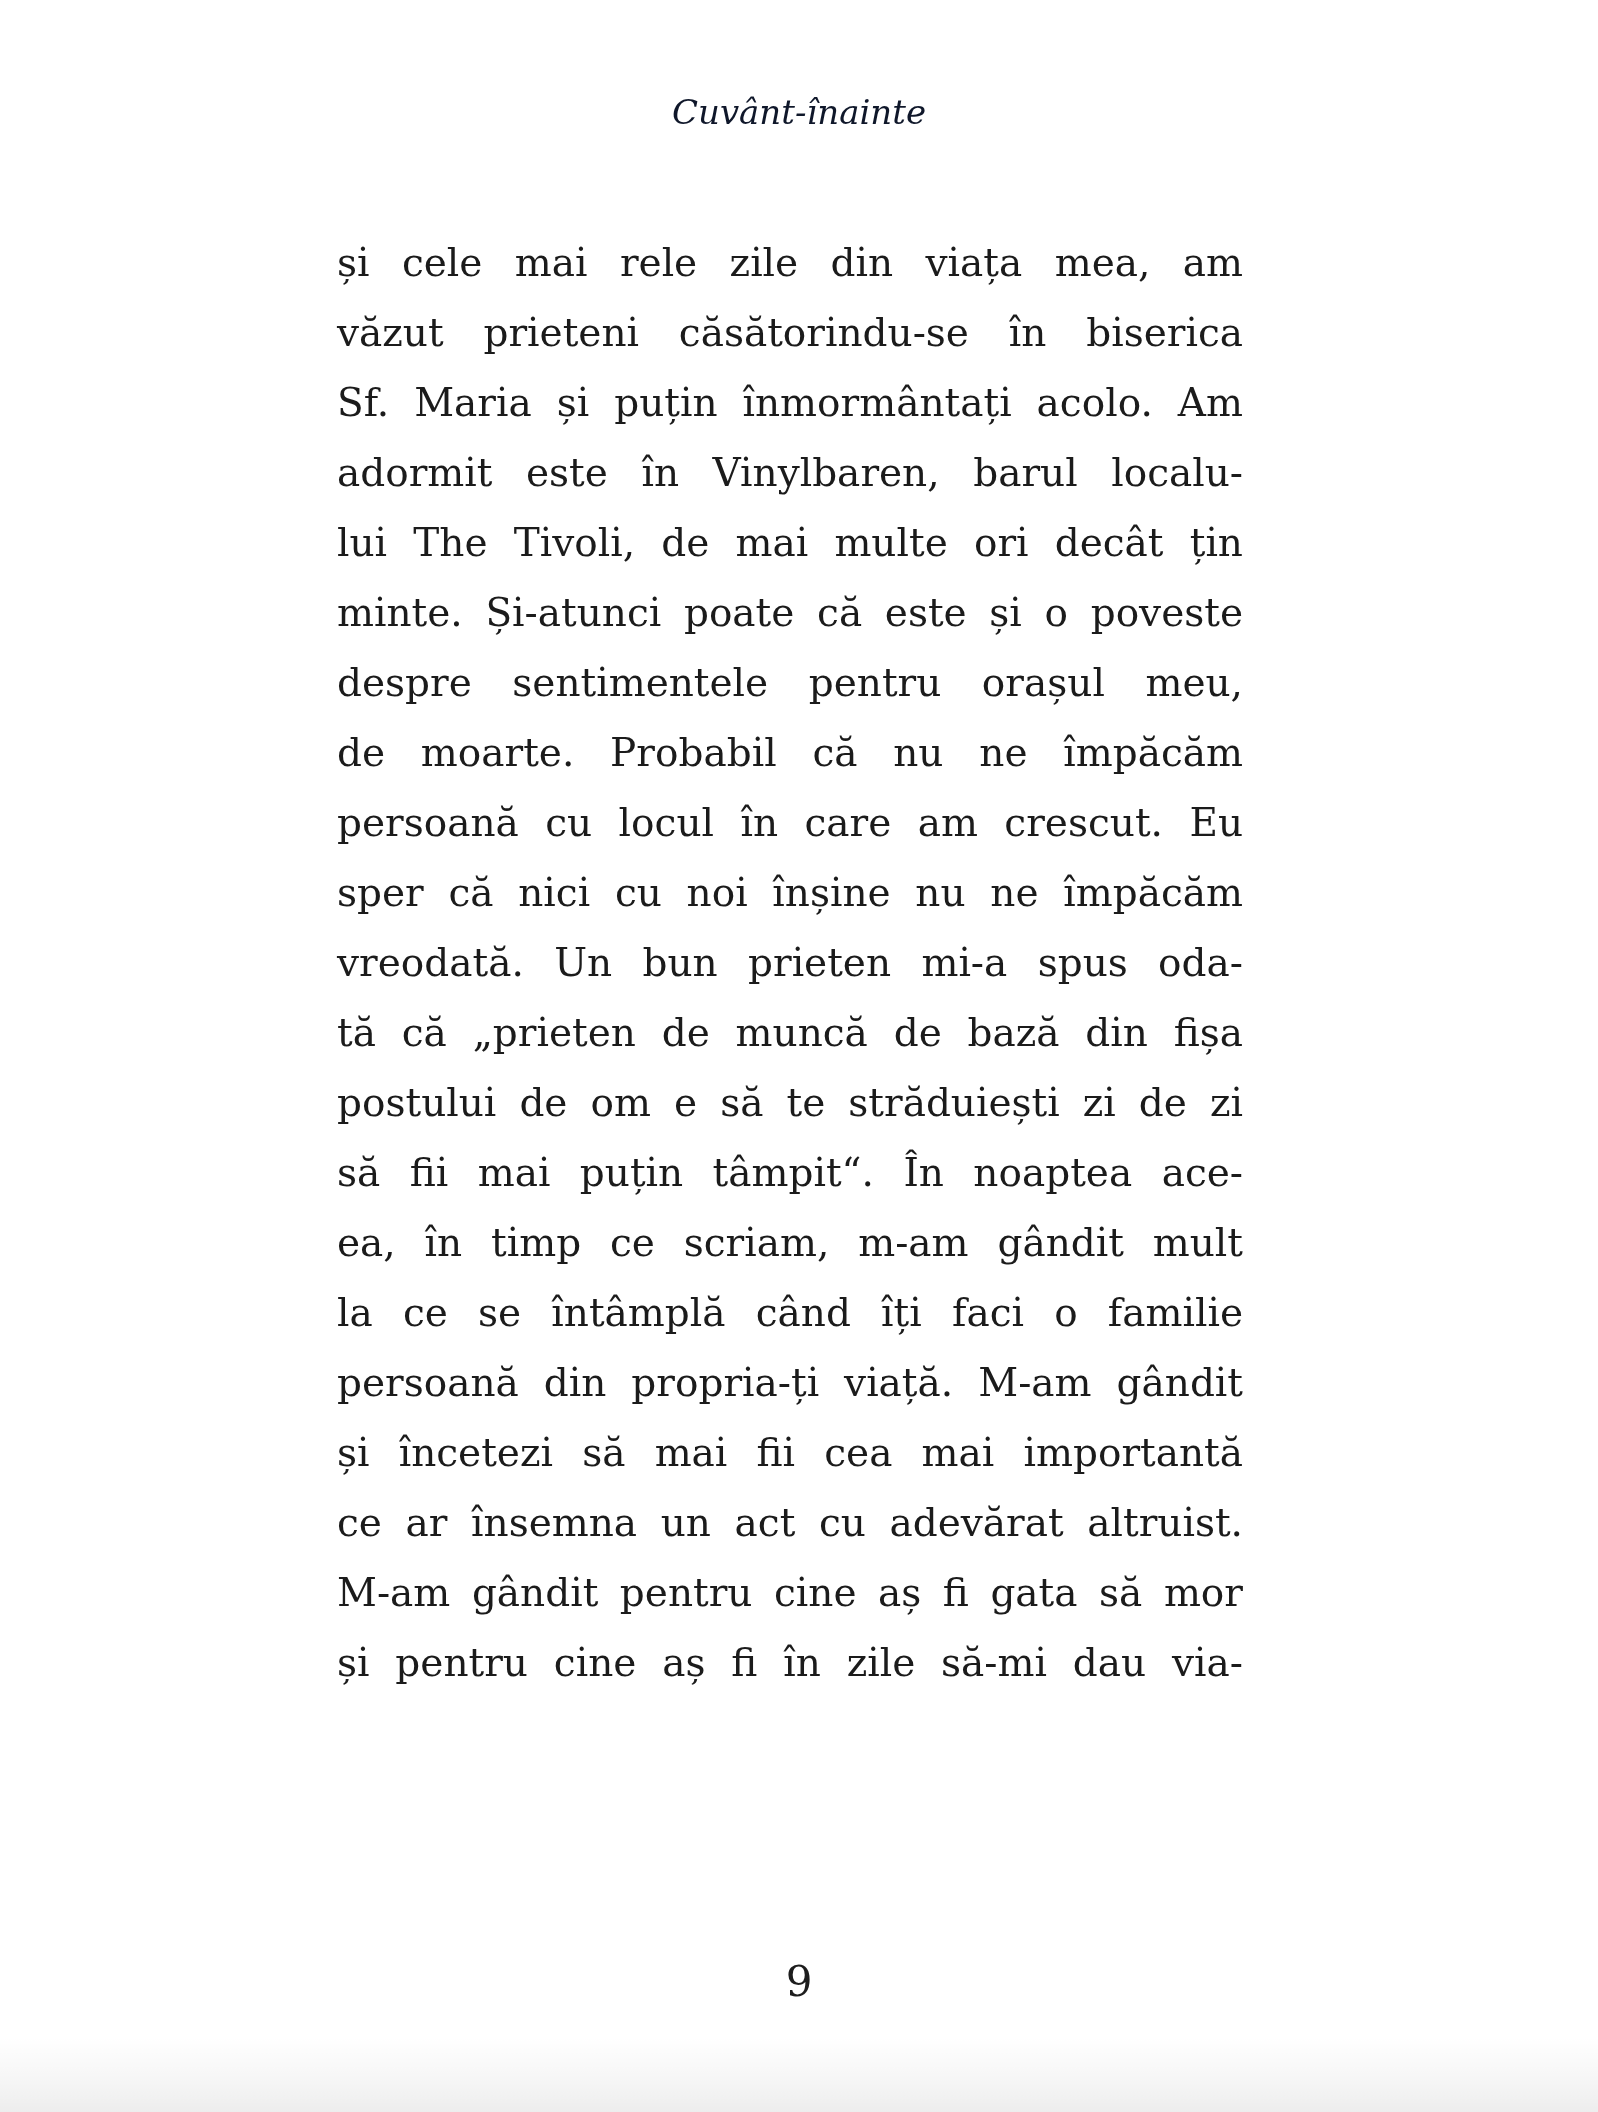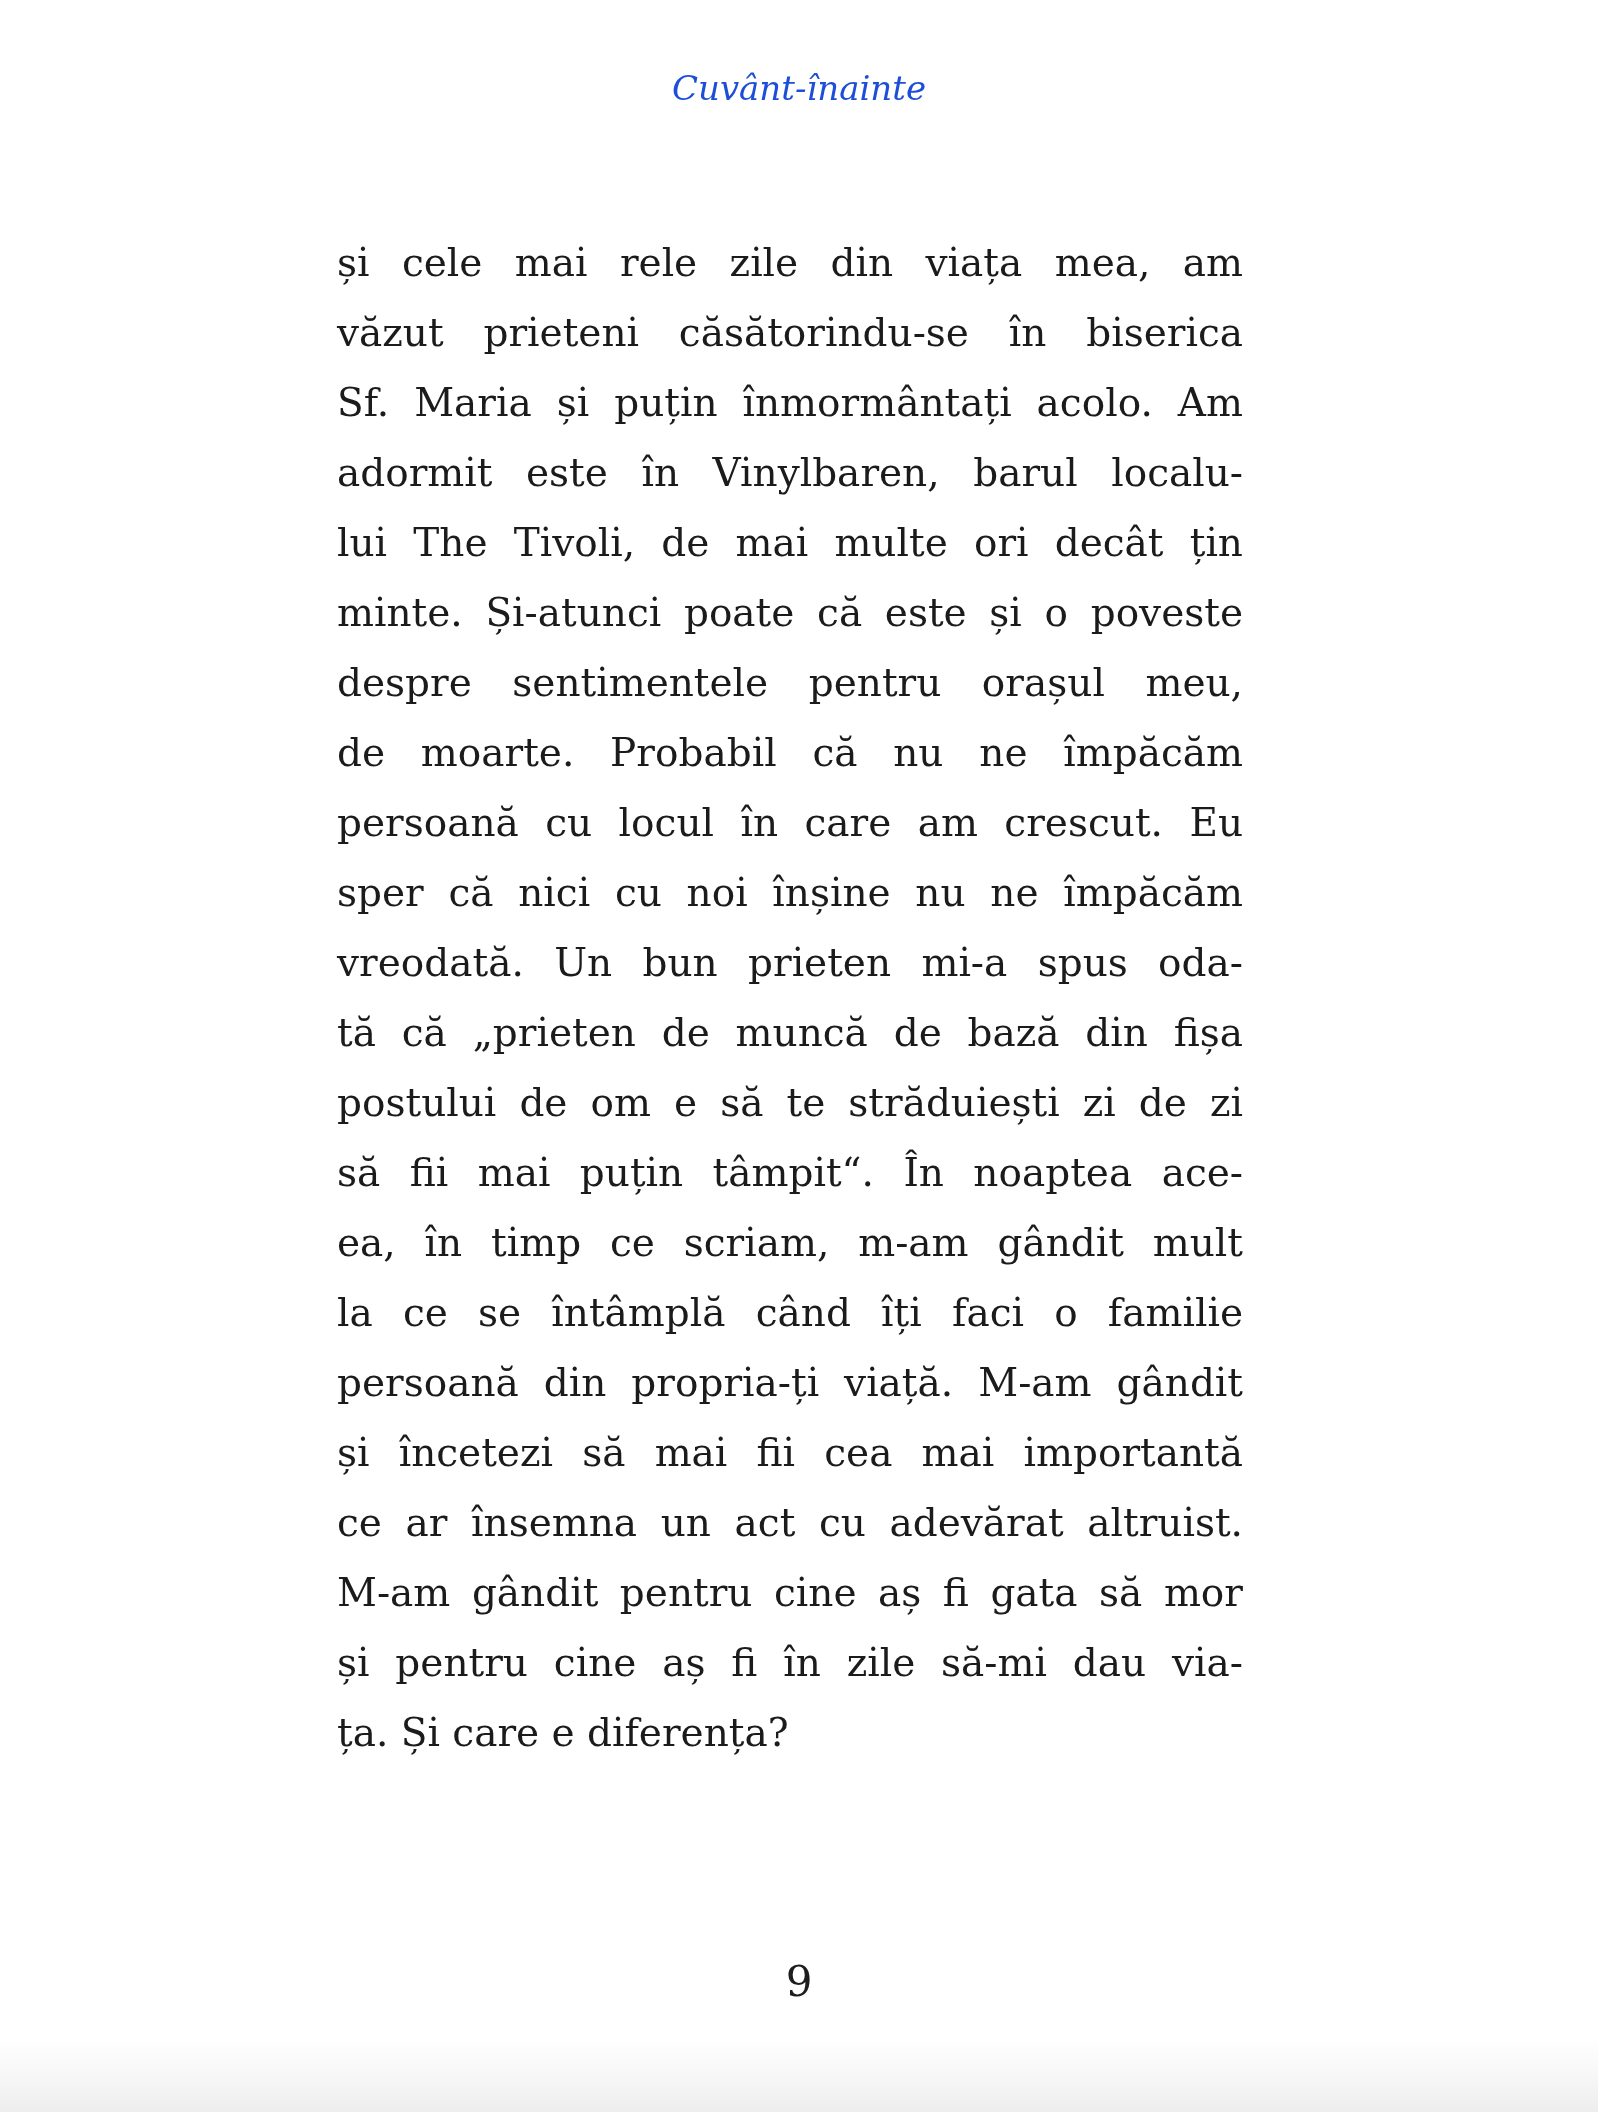--- a/index.html
+++ b/index.html
@@ -11,28 +11,28 @@
     position: relative;
     width: 1598px;
     height: 2112px;
     background: #ffffff;
     overflow: hidden;
     font-family: "DejaVu Serif", serif;
     color: #1b1b1b;
   }
   .running-head {
     position: absolute;
-    top: 68px;
+    top: 92px;
     left: 0;
     width: 100%;
     text-align: center;
     font-style: italic;
     font-size: 34px;
     line-height: 40px;
-    color: #1d4ed8;
+    color: #0f172a;
   }
   .body-text {
     position: absolute;
     top: 228px;
     left: 337px;
     width: 906px;
   }
   .text-line {
     height: 70px;
     line-height: 70px;
@@ -86,20 +86,19 @@
     <div class="text-line">tă că „prieten de muncă de bază din fișa</div>
     <div class="text-line">postului de om e să te străduiești zi de zi</div>
     <div class="text-line">să fii mai puțin tâmpit“. În noaptea ace-</div>
     <div class="text-line">ea, în timp ce scriam, m-am gândit mult</div>
     <div class="text-line">la ce se întâmplă când îți faci o familie</div>
     <div class="text-line">persoană din propria-ți viață. M-am gândit</div>
     <div class="text-line">și încetezi să mai fii cea mai importantă</div>
     <div class="text-line">ce ar însemna un act cu adevărat altruist.</div>
     <div class="text-line">M-am gândit pentru cine aș fi gata să mor</div>
     <div class="text-line">și pentru cine aș fi în zile să-mi dau via-</div>
-    <div class="text-line para-end">ța. Și care e diferența?</div>
   </div>
 
   <div class="page-number">9</div>
 
   <div class="bottom-shade"></div>
 
 </div>
 
 </body></html>

